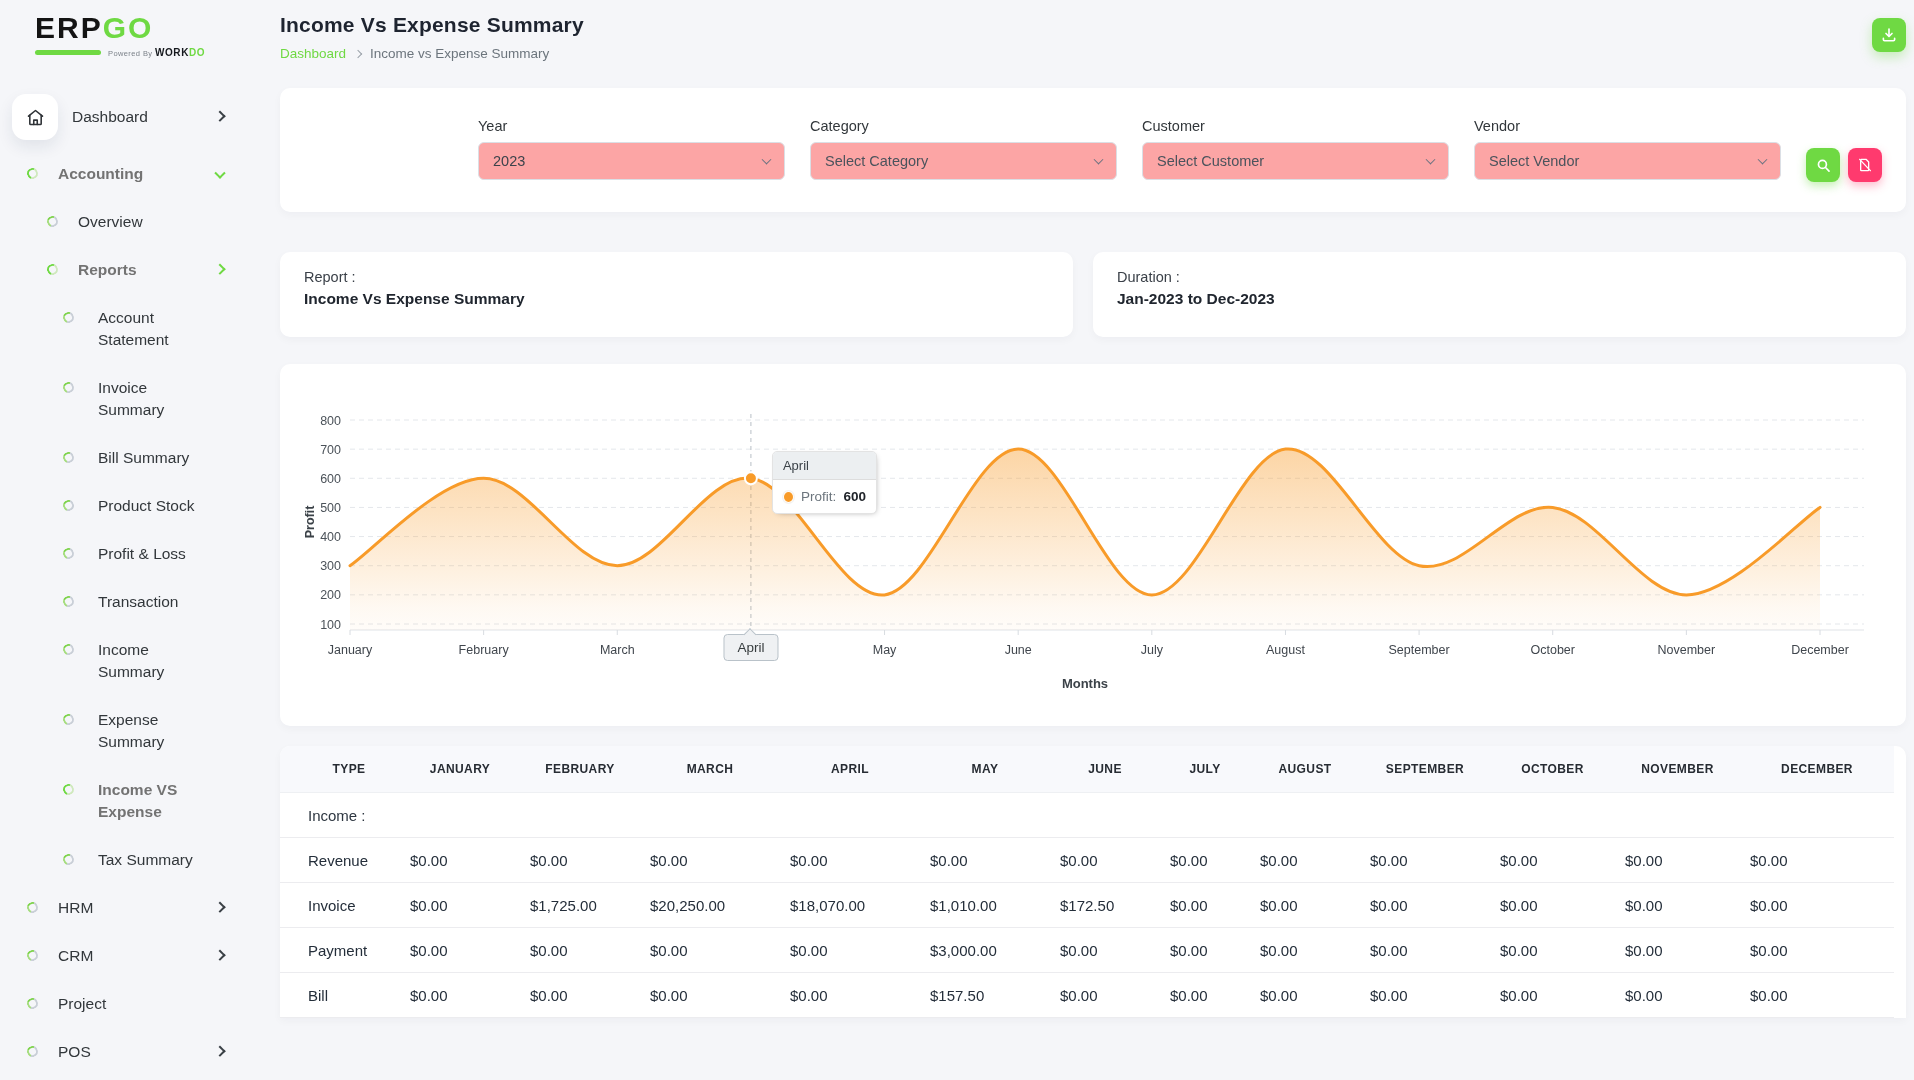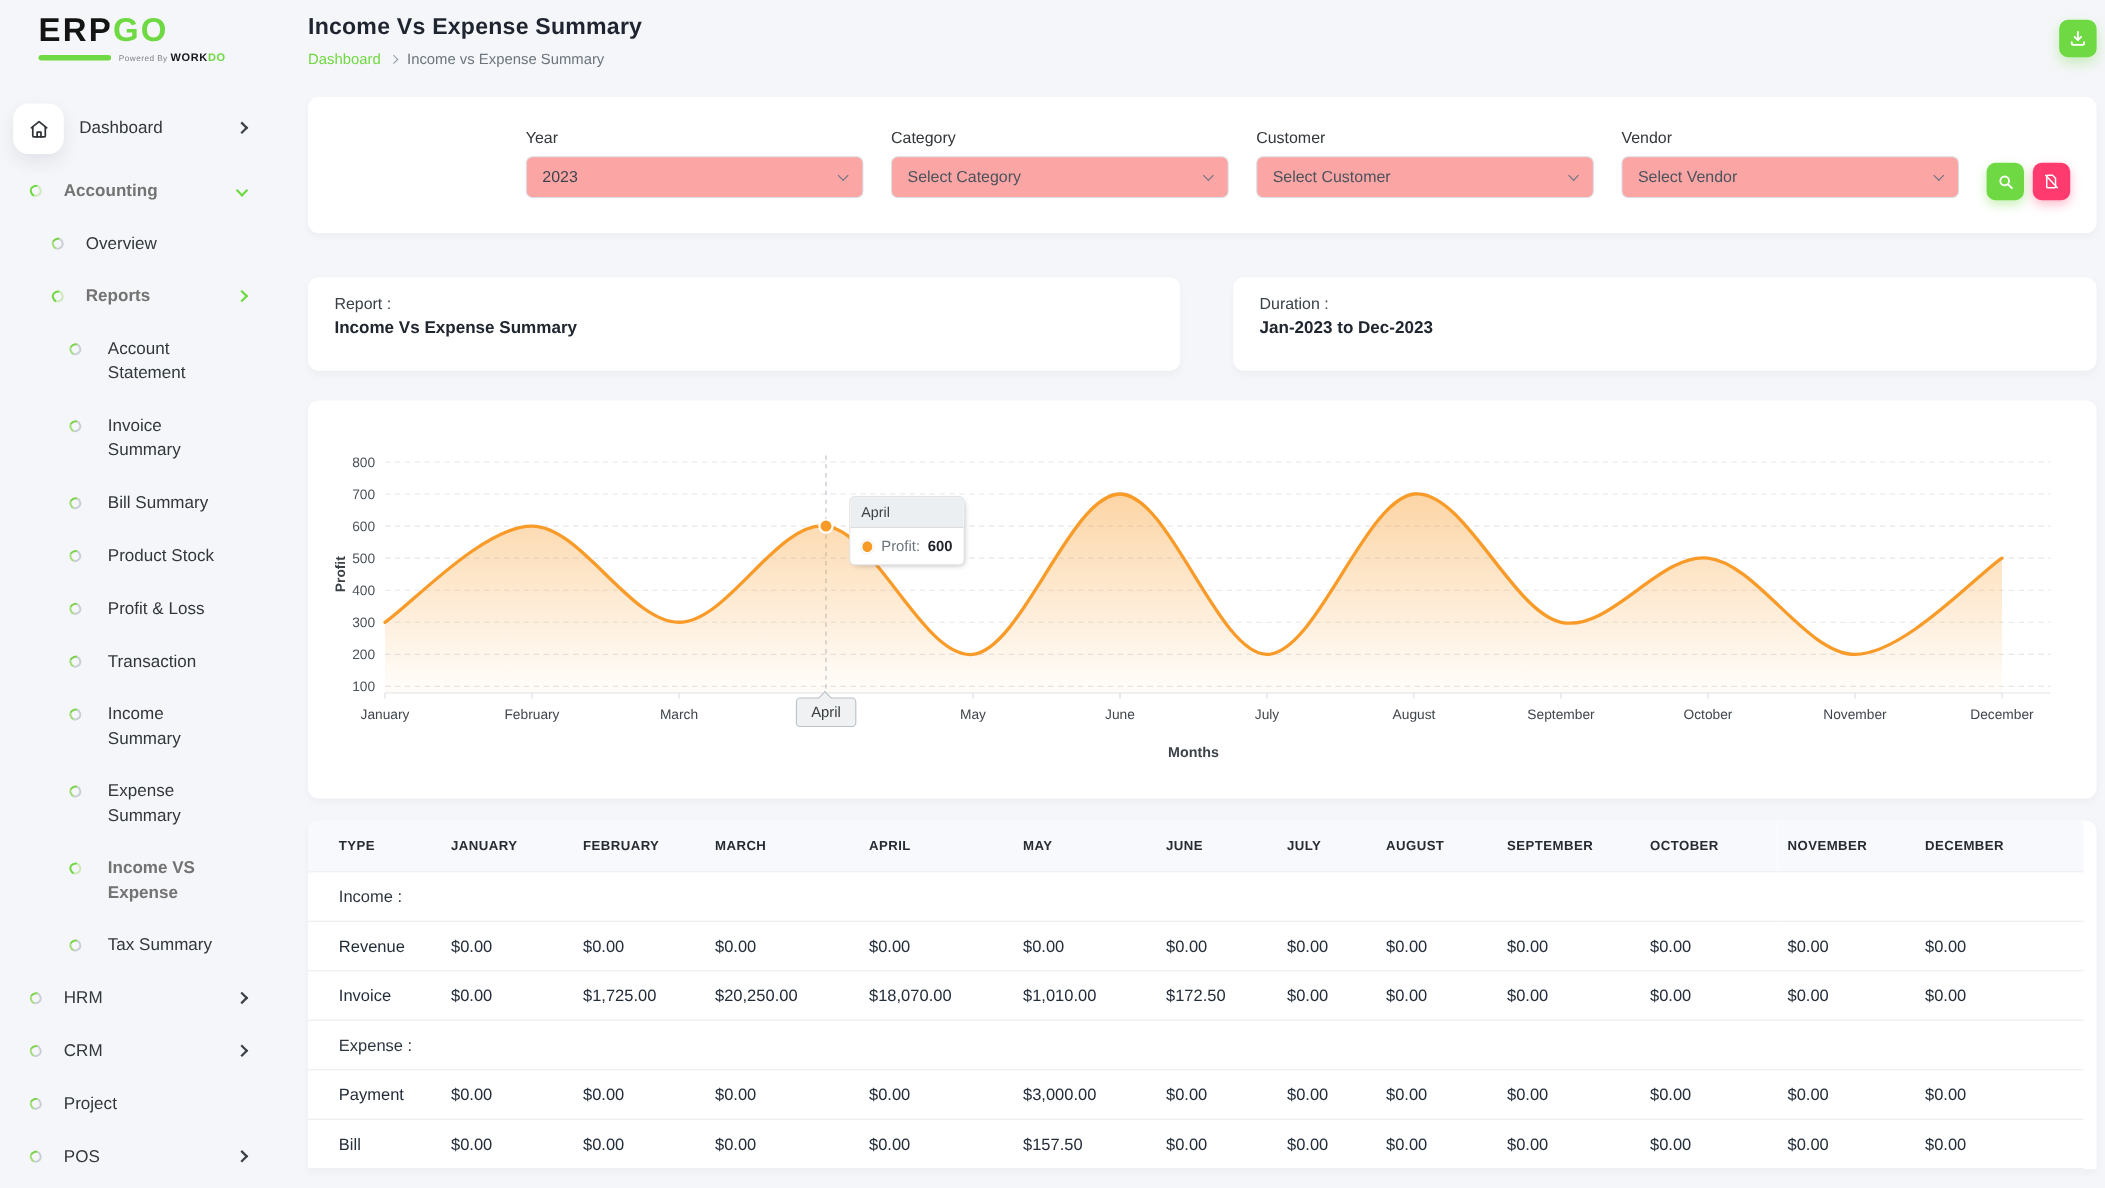--- a/index.html
+++ b/index.html
@@ -67,21 +67,21 @@
   .select.placeholder{color:#4b535c}
   .select .sel-chev{position:absolute;right:14px;top:50%;width:7px;height:7px;
     border-right:1.8px solid #6b7280;border-bottom:1.8px solid #6b7280;
     transform:translateY(-70%) rotate(45deg)}
   .f-actions{display:flex;gap:8px;margin-top:60px}
   .sq-btn{width:34px;height:34px;border-radius:8px}
   .search-btn{background:#6fd943;box-shadow:0 4px 10px rgba(111,217,67,.4)}
   .reset-btn{background:#ff3a6e;box-shadow:0 4px 10px rgba(255,58,110,.35)}
 
   
-  .info-row{display:flex;gap:48px;margin-top:40px}
+  .info-row{display:flex;gap:20px;margin-top:40px}
   .info-card{height:85px;padding:17px 24px}
   .info-card.report{flex:0 0 793px}
   .info-card.duration{flex:1}
   .info-label{font-size:14.5px;color:#3a4048}
   .info-value{font-size:15.5px;font-weight:700;color:#20262f;margin-top:5px}
 
   
   .chart-card{margin-top:27px;height:362px;padding:16px 20px 14px}
   .chart-wrap{position:relative;width:1574px;height:332px}
   .chart-tooltip{position:absolute;width:105px;background:#fff;border:1px solid #e3e3e3;
@@ -95,21 +95,21 @@
   .axis-tip{position:absolute;transform:translateX(-50%);background:#eff1f3;
     border:1px solid #b9c2c9;border-radius:4px;padding:5px 13px;font-size:13.5px;color:#373d3f;z-index:2}
   .axis-tip::before{content:'';position:absolute;top:-5px;left:50%;margin-left:-5px;width:8px;height:8px;
     background:#eff1f3;border-left:1px solid #b9c2c9;border-top:1px solid #b9c2c9;transform:rotate(45deg)}
 
   
   .table-card{margin-top:20px;border-radius:10px 10px 0 0;box-shadow:0 3px 8px rgba(20,30,70,.035);
     background:#fff;overflow:hidden}
   table{width:1614px;border-collapse:collapse;table-layout:fixed}
   thead th{background:#f8f9fc;font-size:12px;font-weight:700;letter-spacing:.4px;color:#272c33;
-    text-align:left;padding:16px 10px;border-bottom:1px solid #eef0f3}
+    text-align:center;padding:16px 10px;border-bottom:1px solid #eef0f3}
   th:first-child,td:first-child{padding-left:28px}
   tbody td{font-size:15px;color:#242e3a;padding:13px 10px;border-bottom:1px solid #ececef;height:45px}
   .section-label{color:#2d3640;font-size:15px}
 </style>
 </head>
 <body>
 
 <div class="app">
 
   <aside class="sidebar">
@@ -434,35 +434,20 @@
               <td>$1,010.00</td>
               <td>$172.50</td>
               <td>$0.00</td>
               <td>$0.00</td>
               <td>$0.00</td>
               <td>$0.00</td>
               <td>$0.00</td>
               <td>$0.00</td>
             </tr>
             <tr>
-              <td class="section-label">Expense :</td>
-              <td></td>
-              <td></td>
-              <td></td>
-              <td></td>
-              <td></td>
-              <td></td>
-              <td></td>
-              <td></td>
-              <td></td>
-              <td></td>
-              <td></td>
-              <td></td>
-            </tr>
-            <tr>
               <td>Payment</td>
               <td>$0.00</td>
               <td>$0.00</td>
               <td>$0.00</td>
               <td>$0.00</td>
               <td>$3,000.00</td>
               <td>$0.00</td>
               <td>$0.00</td>
               <td>$0.00</td>
               <td>$0.00</td>

